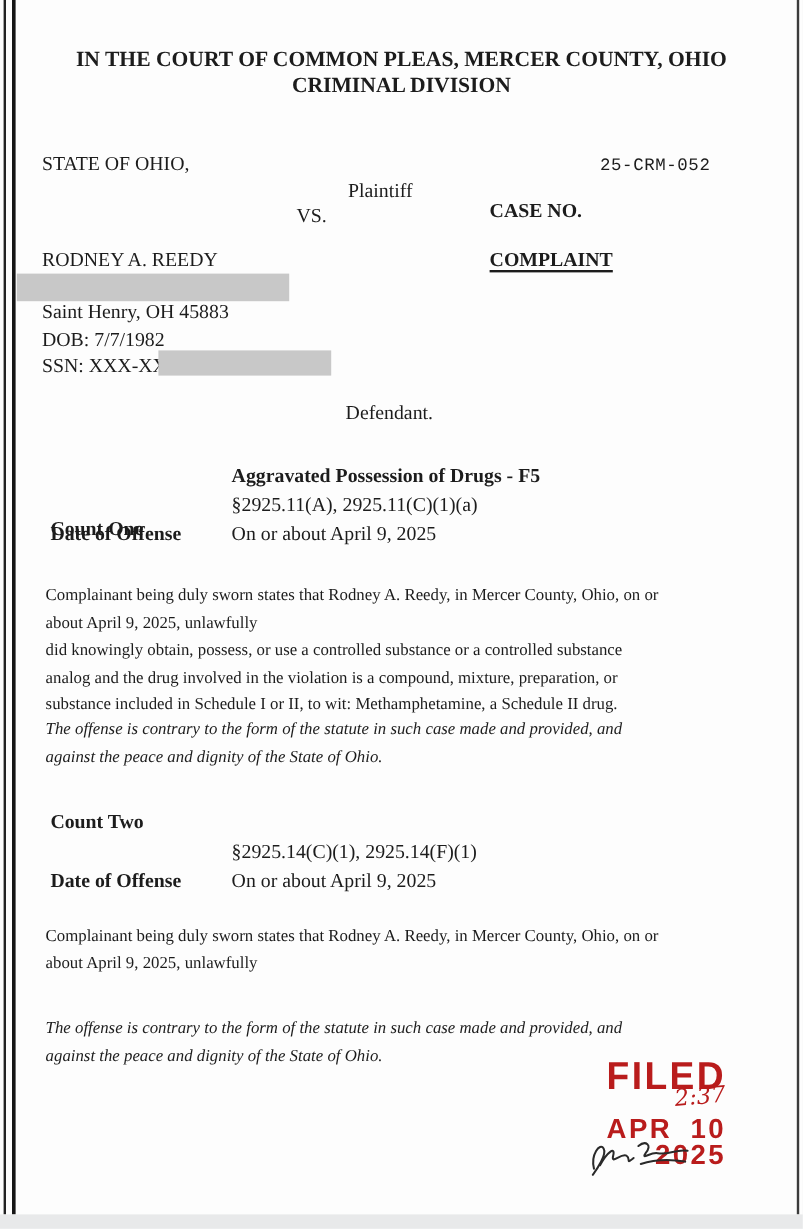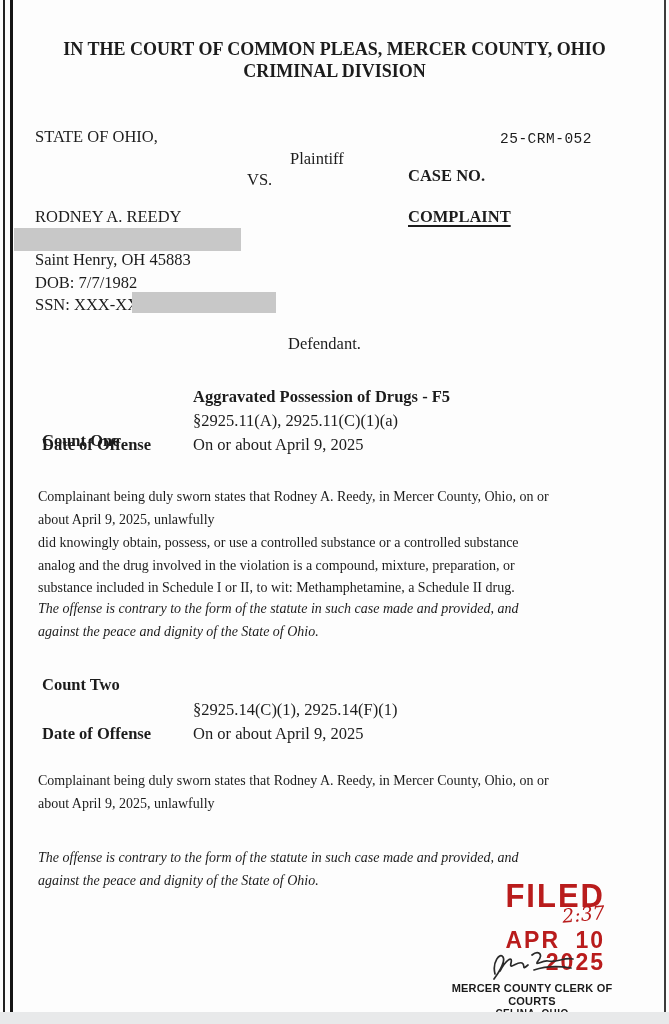--- a/index.html
+++ b/index.html
@@ -106,18 +106,14 @@
     <div class="stamp-time">2:37</div>
     <div class="stamp-date">APR 10 2025</div>
   </div>
 
   <div class="signature">
     <svg width="92" height="36" viewBox="0 0 92 36">
       <path d="M8,26 C5,14 13,4 16,9 C19,14 10,27 7,31 M13,23 C19,12 26,7 24,15 C22,23 30,13 35,15 C39,17 34,23 41,17
                M45,7 C51,2 57,6 51,13 C47,19 55,12 61,13 C70,15 77,9 86,11 M47,22 C59,18 72,18 84,20" stroke="#2a2a2a" stroke-width="1.7" fill="none" stroke-linecap="round"></path>
     </svg>
   </div>
-  <div class="clerk">
-    <div class="clerk-1">MERCER COUNTY CLERK OF COURTS</div>
-    <div class="clerk-2">CELINA, OHIO</div>
-  </div>
 
 </div>
 
 </body></html>

